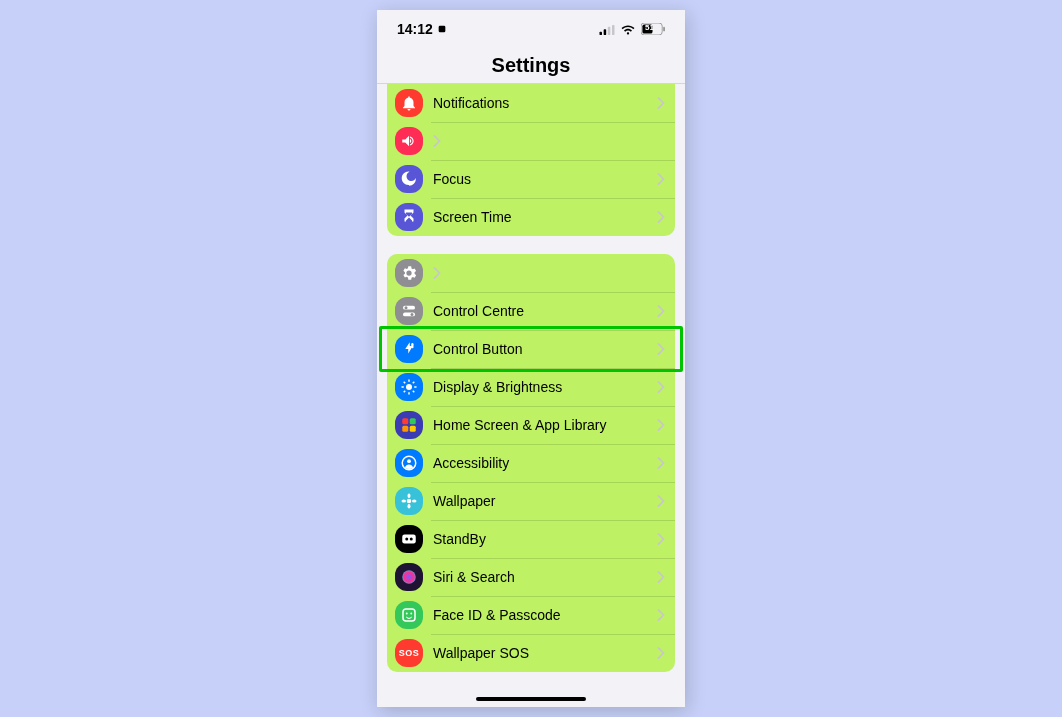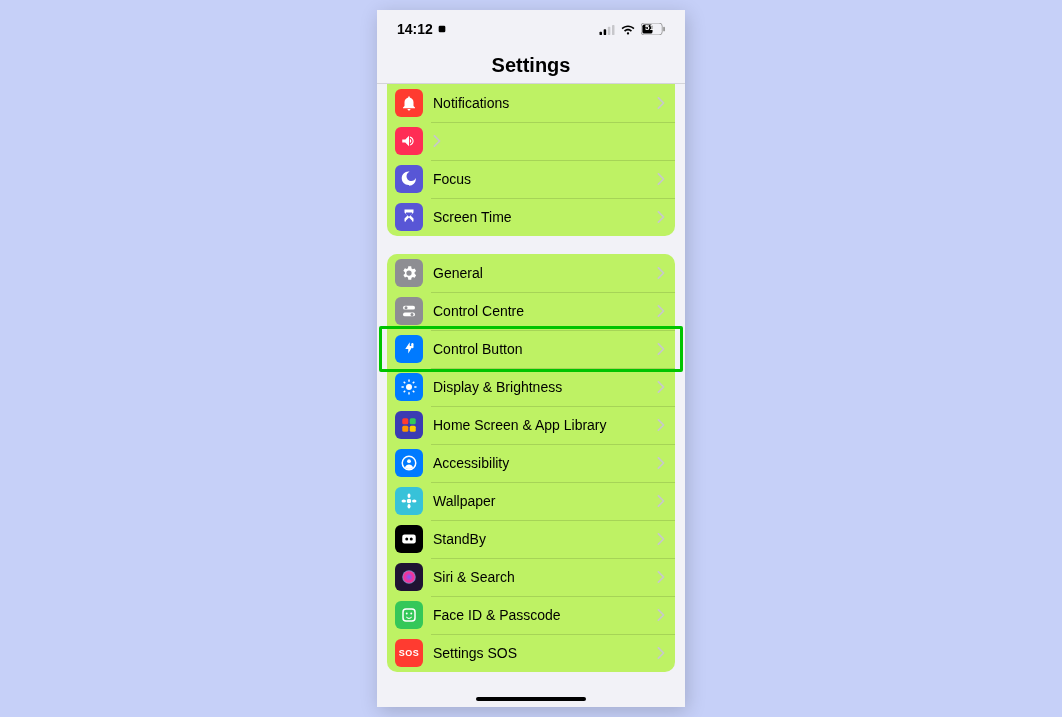--- a/index.html
+++ b/index.html
@@ -71,21 +71,21 @@
     position: absolute;
     left: 44px;
     right: 0;
     top: 0;
     height: 0.5px;
     background: rgba(0,0,0,0.12);
   }
   .icon {
     width: 28px;
     height: 28px;
-    border-radius: 6px;
+    border-radius: 12px;
     display: inline-flex;
     align-items: center;
     justify-content: center;
     flex-shrink: 0;
     margin-right: 10px;
     color: #fff;
     font-size: 14px;
     font-weight: 700;
   }
   .row-label {
@@ -212,21 +212,20 @@
           </span>
         </div>
       </div>
       <div class="group">
         <div class="row">
           <span class="icon" style="background: rgb(142, 142, 147);">
             <svg width="18" height="18" viewBox="0 0 24 24">
               <path fill="#fff" d="M19.4 13l.1-1-.1-1 2.1-1.6-2-3.5-2.5 1a7 7 0 0 0-1.7-1L15 3h-4l-.3 2.6a7 7 0 0 0-1.7 1l-2.5-1-2 3.5L6.6 11l-.1 1 .1 1-2.1 1.6 2 3.5 2.5-1a7 7 0 0 0 1.7 1L11 21h4l.3-2.6a7 7 0 0 0 1.7-1l2.5 1 2-3.5L19.4 13zM12 15.5A3.5 3.5 0 1 1 12 8.5a3.5 3.5 0 0 1 0 7z"></path>
             </svg>
           </span>
-          <span class="row-label">General</span>
           <span class="chevron">
             <svg width="8" height="12" viewBox="0 0 8 14">
               <path d="M1 1l6 6-6 6" fill="none" stroke="#c7c7cb" stroke-width="2" stroke-linecap="round" stroke-linejoin="round"></path>
             </svg>
           </span>
         </div>
         <div class="row">
           <span class="icon" style="background: rgb(142, 142, 147);">
             <svg width="18" height="18" viewBox="0 0 24 24">
               <rect x="4" y="5" width="16" height="5" rx="2.5" fill="#fff"></rect>
@@ -377,21 +376,21 @@
           <span class="chevron">
             <svg width="8" height="12" viewBox="0 0 8 14">
               <path d="M1 1l6 6-6 6" fill="none" stroke="#c7c7cb" stroke-width="2" stroke-linecap="round" stroke-linejoin="round"></path>
             </svg>
           </span>
         </div>
         <div class="row">
           <span class="icon" style="background: rgb(255, 59, 48);">
             <span style="color:#fff;font-size:9px;font-weight:800;letter-spacing:0.5px;">SOS</span>
           </span>
-          <span class="row-label">Settings SOS</span>
+          <span class="row-label">Wallpaper SOS</span>
           <span class="chevron">
             <svg width="8" height="12" viewBox="0 0 8 14">
               <path d="M1 1l6 6-6 6" fill="none" stroke="#c7c7cb" stroke-width="2" stroke-linecap="round" stroke-linejoin="round"></path>
             </svg>
           </span>
         </div>
       </div>
     </div>
 
   <div class="home-indicator"></div>

